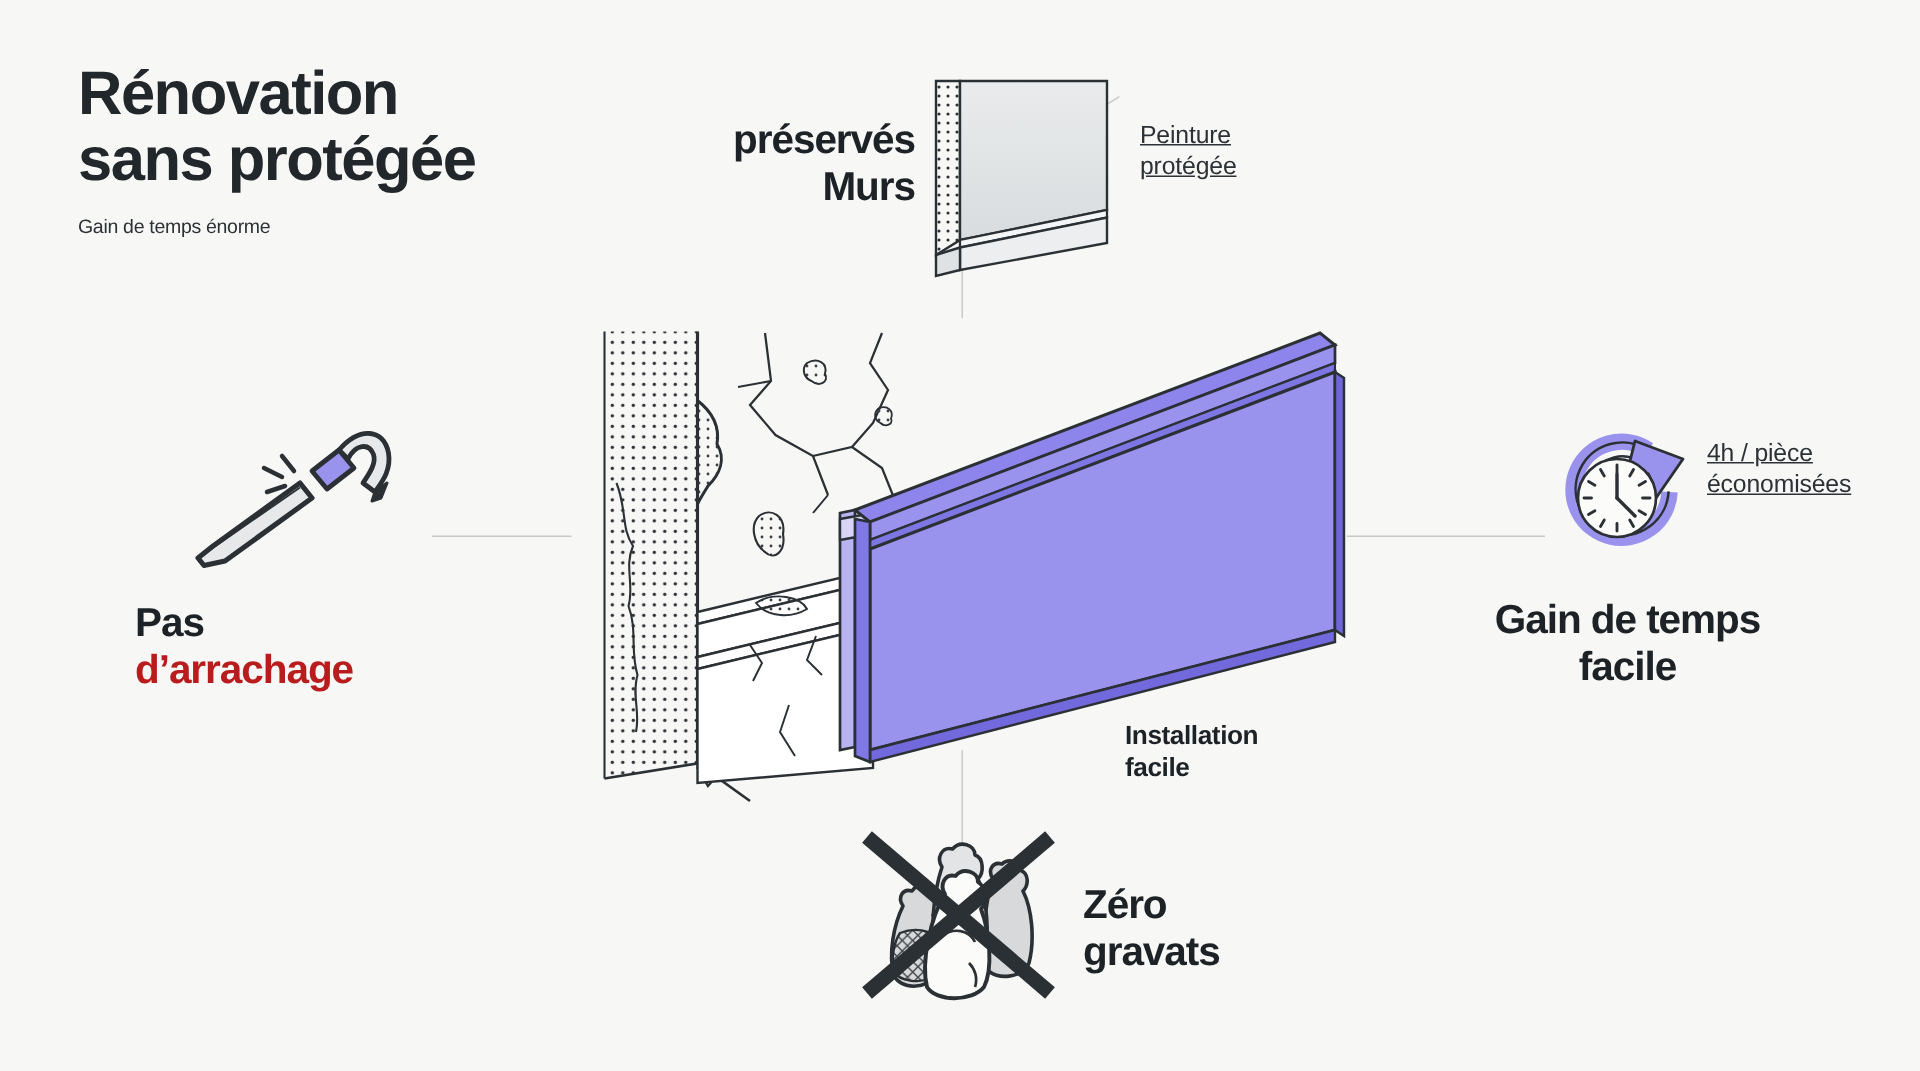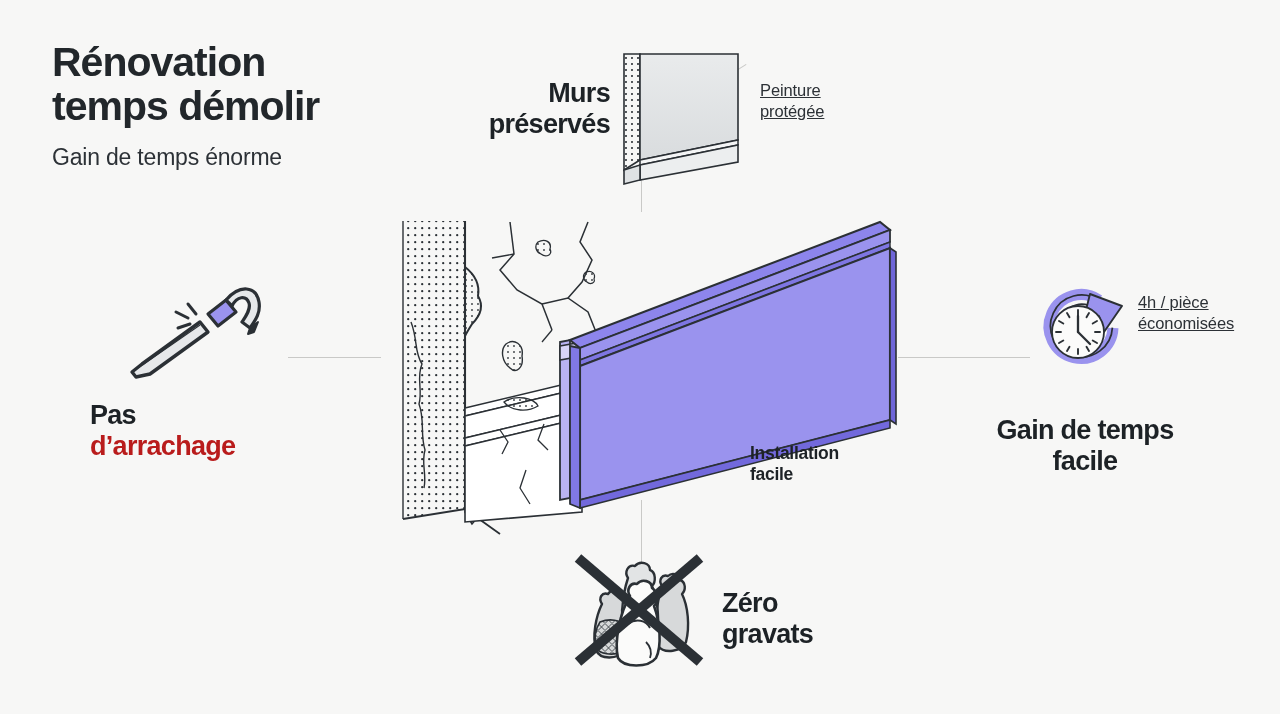--- a/index.html
+++ b/index.html
@@ -30,21 +30,21 @@
   }
   .title-line {
     font-size: 41px;
     font-weight: 700;
     line-height: 1.08;
     letter-spacing: -1.0px;
     color: #22272b;
     white-space: nowrap;
   }
   .subtitle-line {
-    font-size: 23px;
+    font-size: 13px;
     font-weight: 400;
     line-height: 1.32;
     color: #2c3136;
     letter-spacing: -0.2px;
     white-space: nowrap;
   }
   #subtitle-wrap { margin-top: 13px; }
 
   
   .callout-heading {
@@ -69,20 +69,21 @@
     text-decoration: underline;
   }
   .small-label-bold {
     position: absolute;
     font-size: 17.5px;
     font-weight: 700;
     line-height: 1.2;
     color: #1d2226;
     letter-spacing: -0.3px;
     white-space: nowrap;
+    margin-top: 37px;
   }
 
   
   .connector-h {
     position: absolute;
     height: 1px;
     background: #c9c9c7;
   }
   .connector-v {
     position: absolute;
@@ -95,21 +96,21 @@
 
   svg { display: block; overflow: visible; }
 </style>
 </head>
 <body>
 
 <div id="stage">
 
   <div id="title-block">
     <div class="title-line">Rénovation</div>
-    <div class="title-line">temps démolir</div>
+    <div class="title-line">sans protégée</div>
     <div id="subtitle-wrap">
       <div class="subtitle-line">Gain de temps énorme</div>
     </div>
   </div>
 
   <div class="connector-h" style="left:288px; top:357px; width:93px;"></div>
   <div class="connector-h" style="left:898px; top:357px; width:132px;"></div>
   <div class="connector-v" style="left:641px; top:150px; height:62px;"></div>
   <div class="connector-v" style="left:641px; top:500px; height:62px;"></div>
   <div class="connector-h" style="left:714px; top:84px; width:38px; transform:rotate(-32deg); transform-origin:left center;"></div>
@@ -134,22 +135,22 @@
 
       <polygon points="22,116 120,96 120,101 22,121" fill="#f4f5f6" stroke="#2b3035" stroke-width="1.5"></polygon>
 
       <polygon points="22,121 120,101 120,118 22,136" fill="#eceeef" stroke="#2b3035" stroke-width="1.6"></polygon>
 
       <polygon points="6,126 22,121 22,136 6,140" fill="#dfe2e4" stroke="#2b3035" stroke-width="1.6"></polygon>
     </svg>
   </div>
 
   <div class="callout-heading" style="left:457px; top:78px; text-align:right; width:153px;">
+    <div>préservés</div>
     <div>Murs</div>
-    <div>préservés</div>
   </div>
 
   <div class="small-label" style="left:760px; top:80px;">
     <div>Peinture</div>
     <div>protégée</div>
   </div>
 
   <div class="icon-abs" style="left:392px; top:212px;">
     <svg width="500" height="330" viewBox="0 0 500 330">
       <defs>
@@ -272,21 +273,21 @@
       <line x1="42" y1="46" x2="42" y2="30" stroke="#2b3035" stroke-width="2.3" stroke-linecap="round"></line>
       <line x1="42" y1="46" x2="54" y2="58" stroke="#2b3035" stroke-width="2.3" stroke-linecap="round"></line>
     </svg>
   </div>
 
   <div class="small-label" style="left:1138px; top:292px;">
     <div>4h / pièce</div>
     <div>économisées</div>
   </div>
 
-  <div class="callout-heading" style="left:960px; top:398px; width:250px; text-align:center;margin-top:17px;">
+  <div class="callout-heading" style="left:960px; top:398px; width:250px; text-align:center;">
     <div>Gain de temps</div>
     <div>facile</div>
   </div>
 
   <div class="icon-abs" style="left:570px; top:550px;">
     <svg width="140" height="120" viewBox="0 0 140 120">
       <defs>
         <pattern id="mesh" width="7" height="7" patternUnits="userSpaceOnUse">
           <path d="M0,3.5 L3.5,0 M3.5,7 L7,3.5" stroke="#3a3f44" stroke-width="0.9" fill="none"></path>
           <path d="M0,3.5 L3.5,7 M3.5,0 L7,3.5" stroke="#3a3f44" stroke-width="0.9" fill="none"></path>

